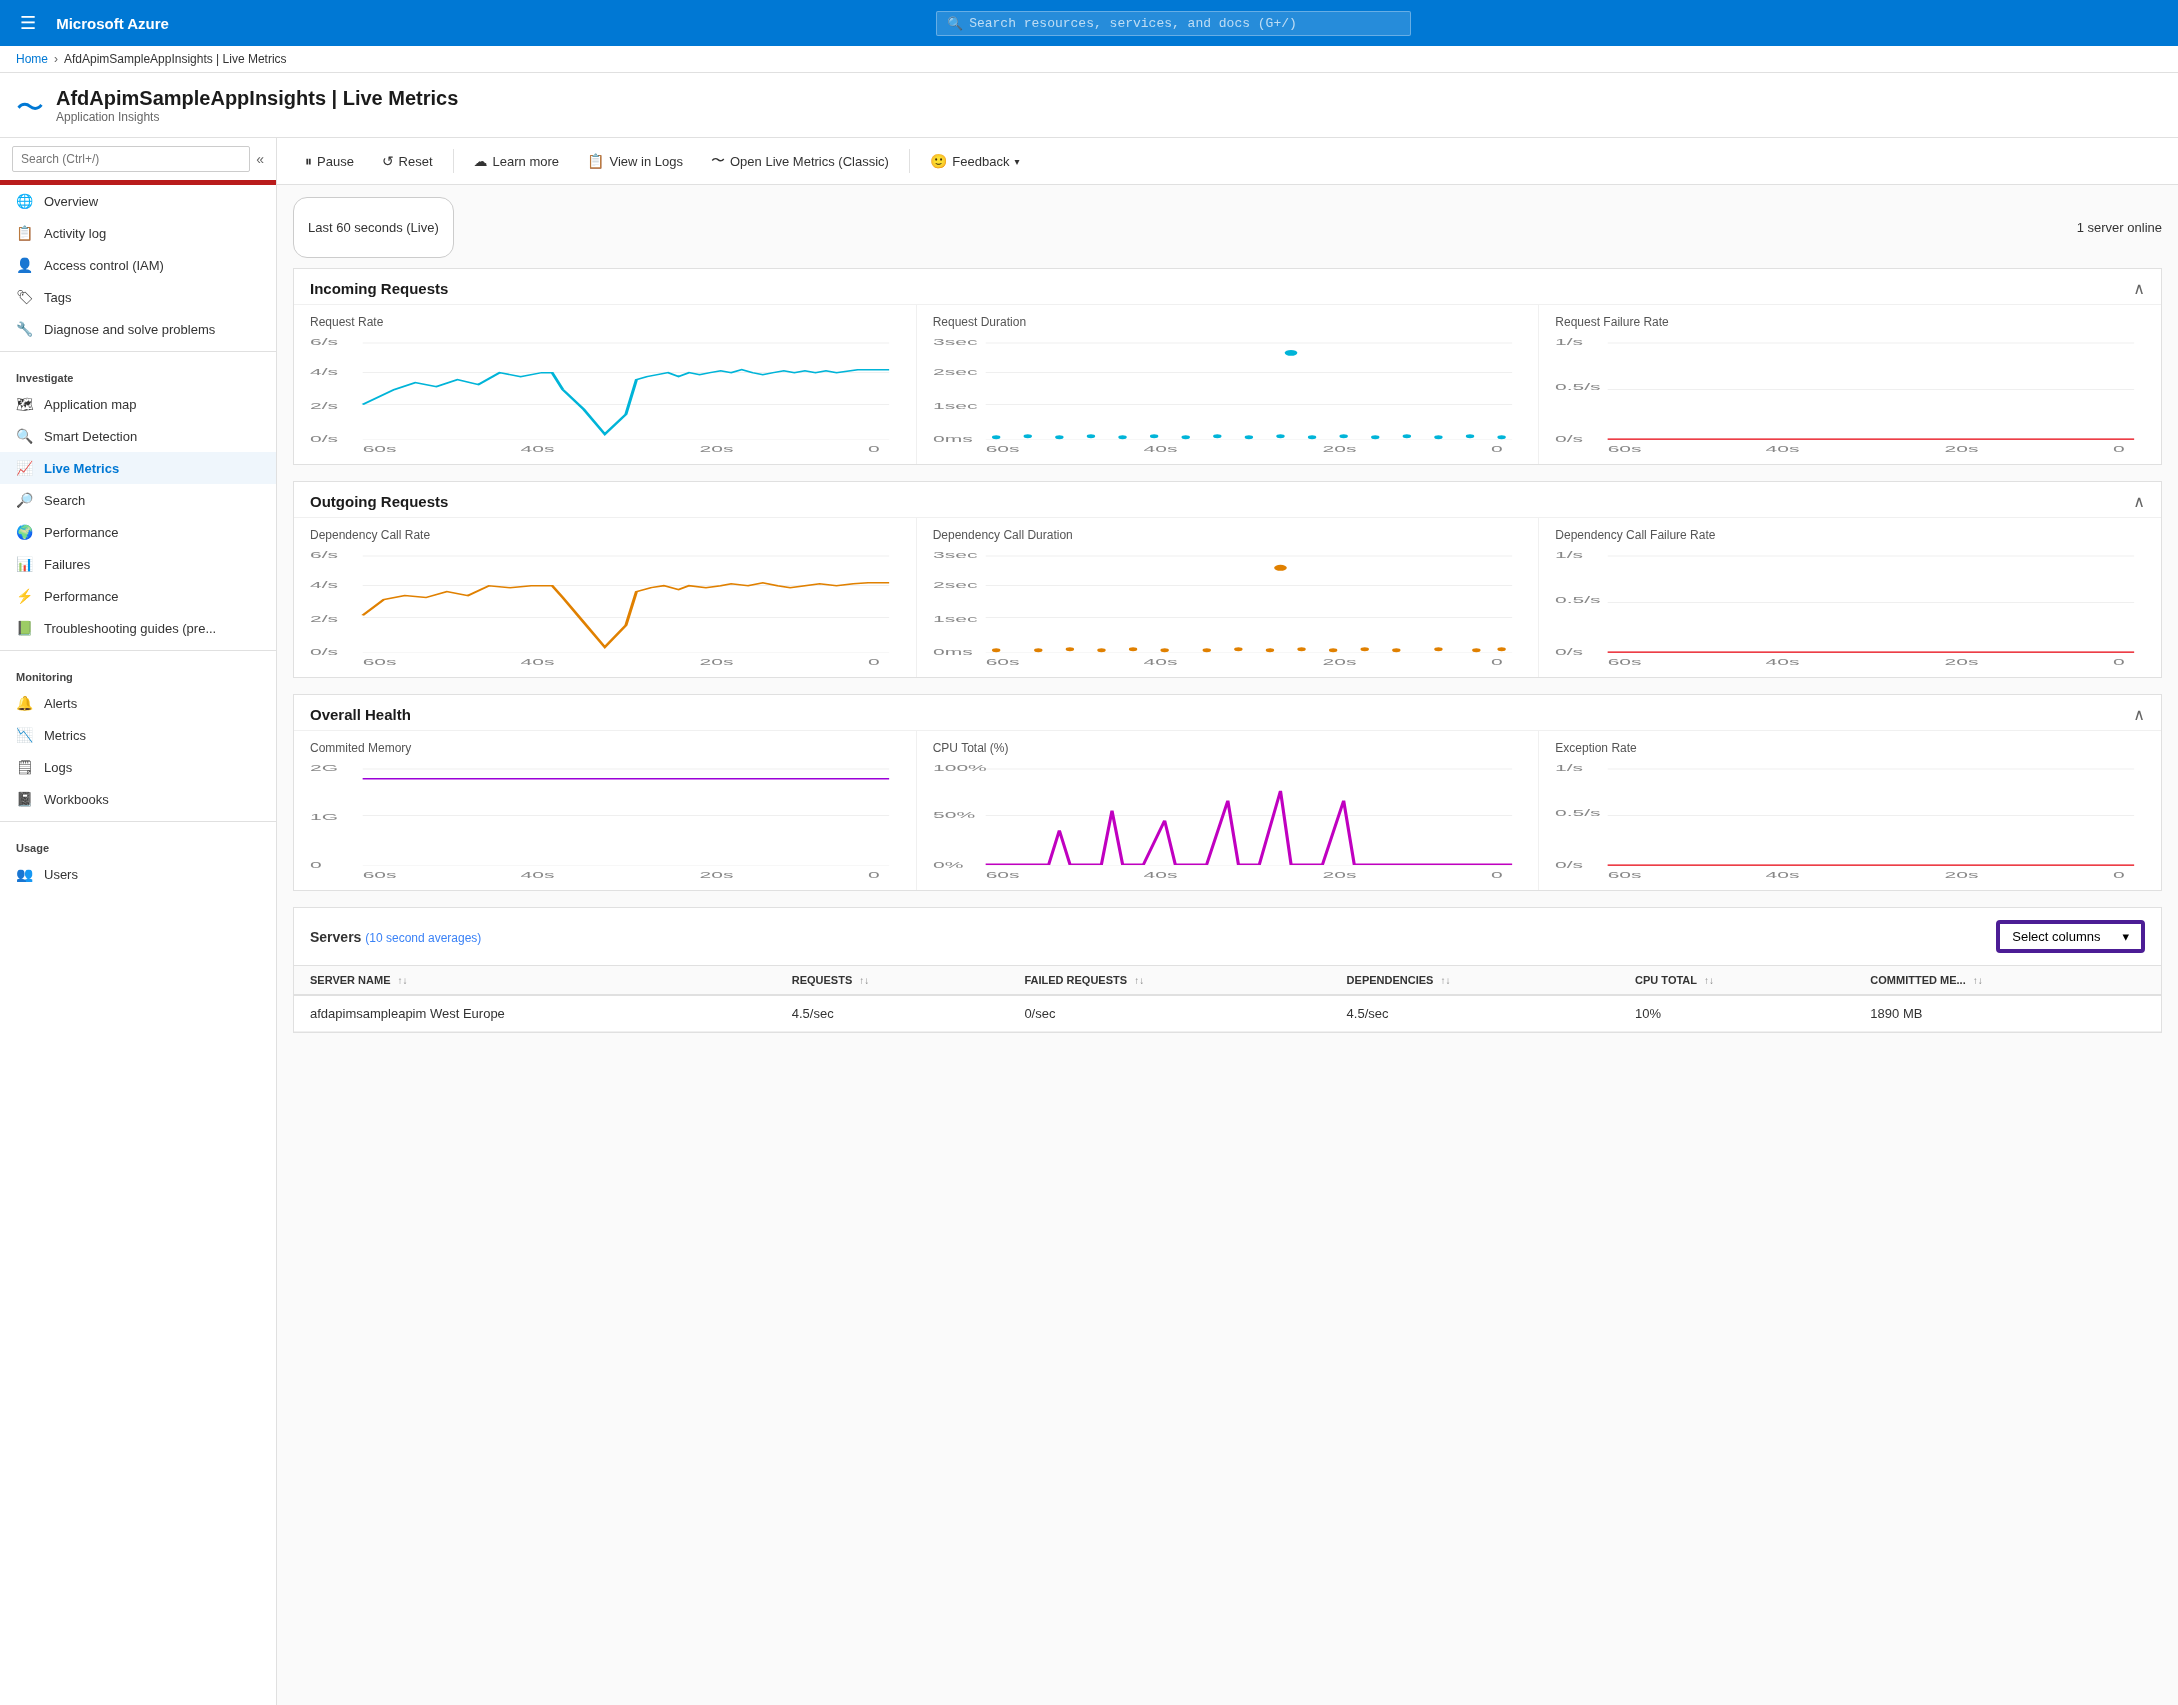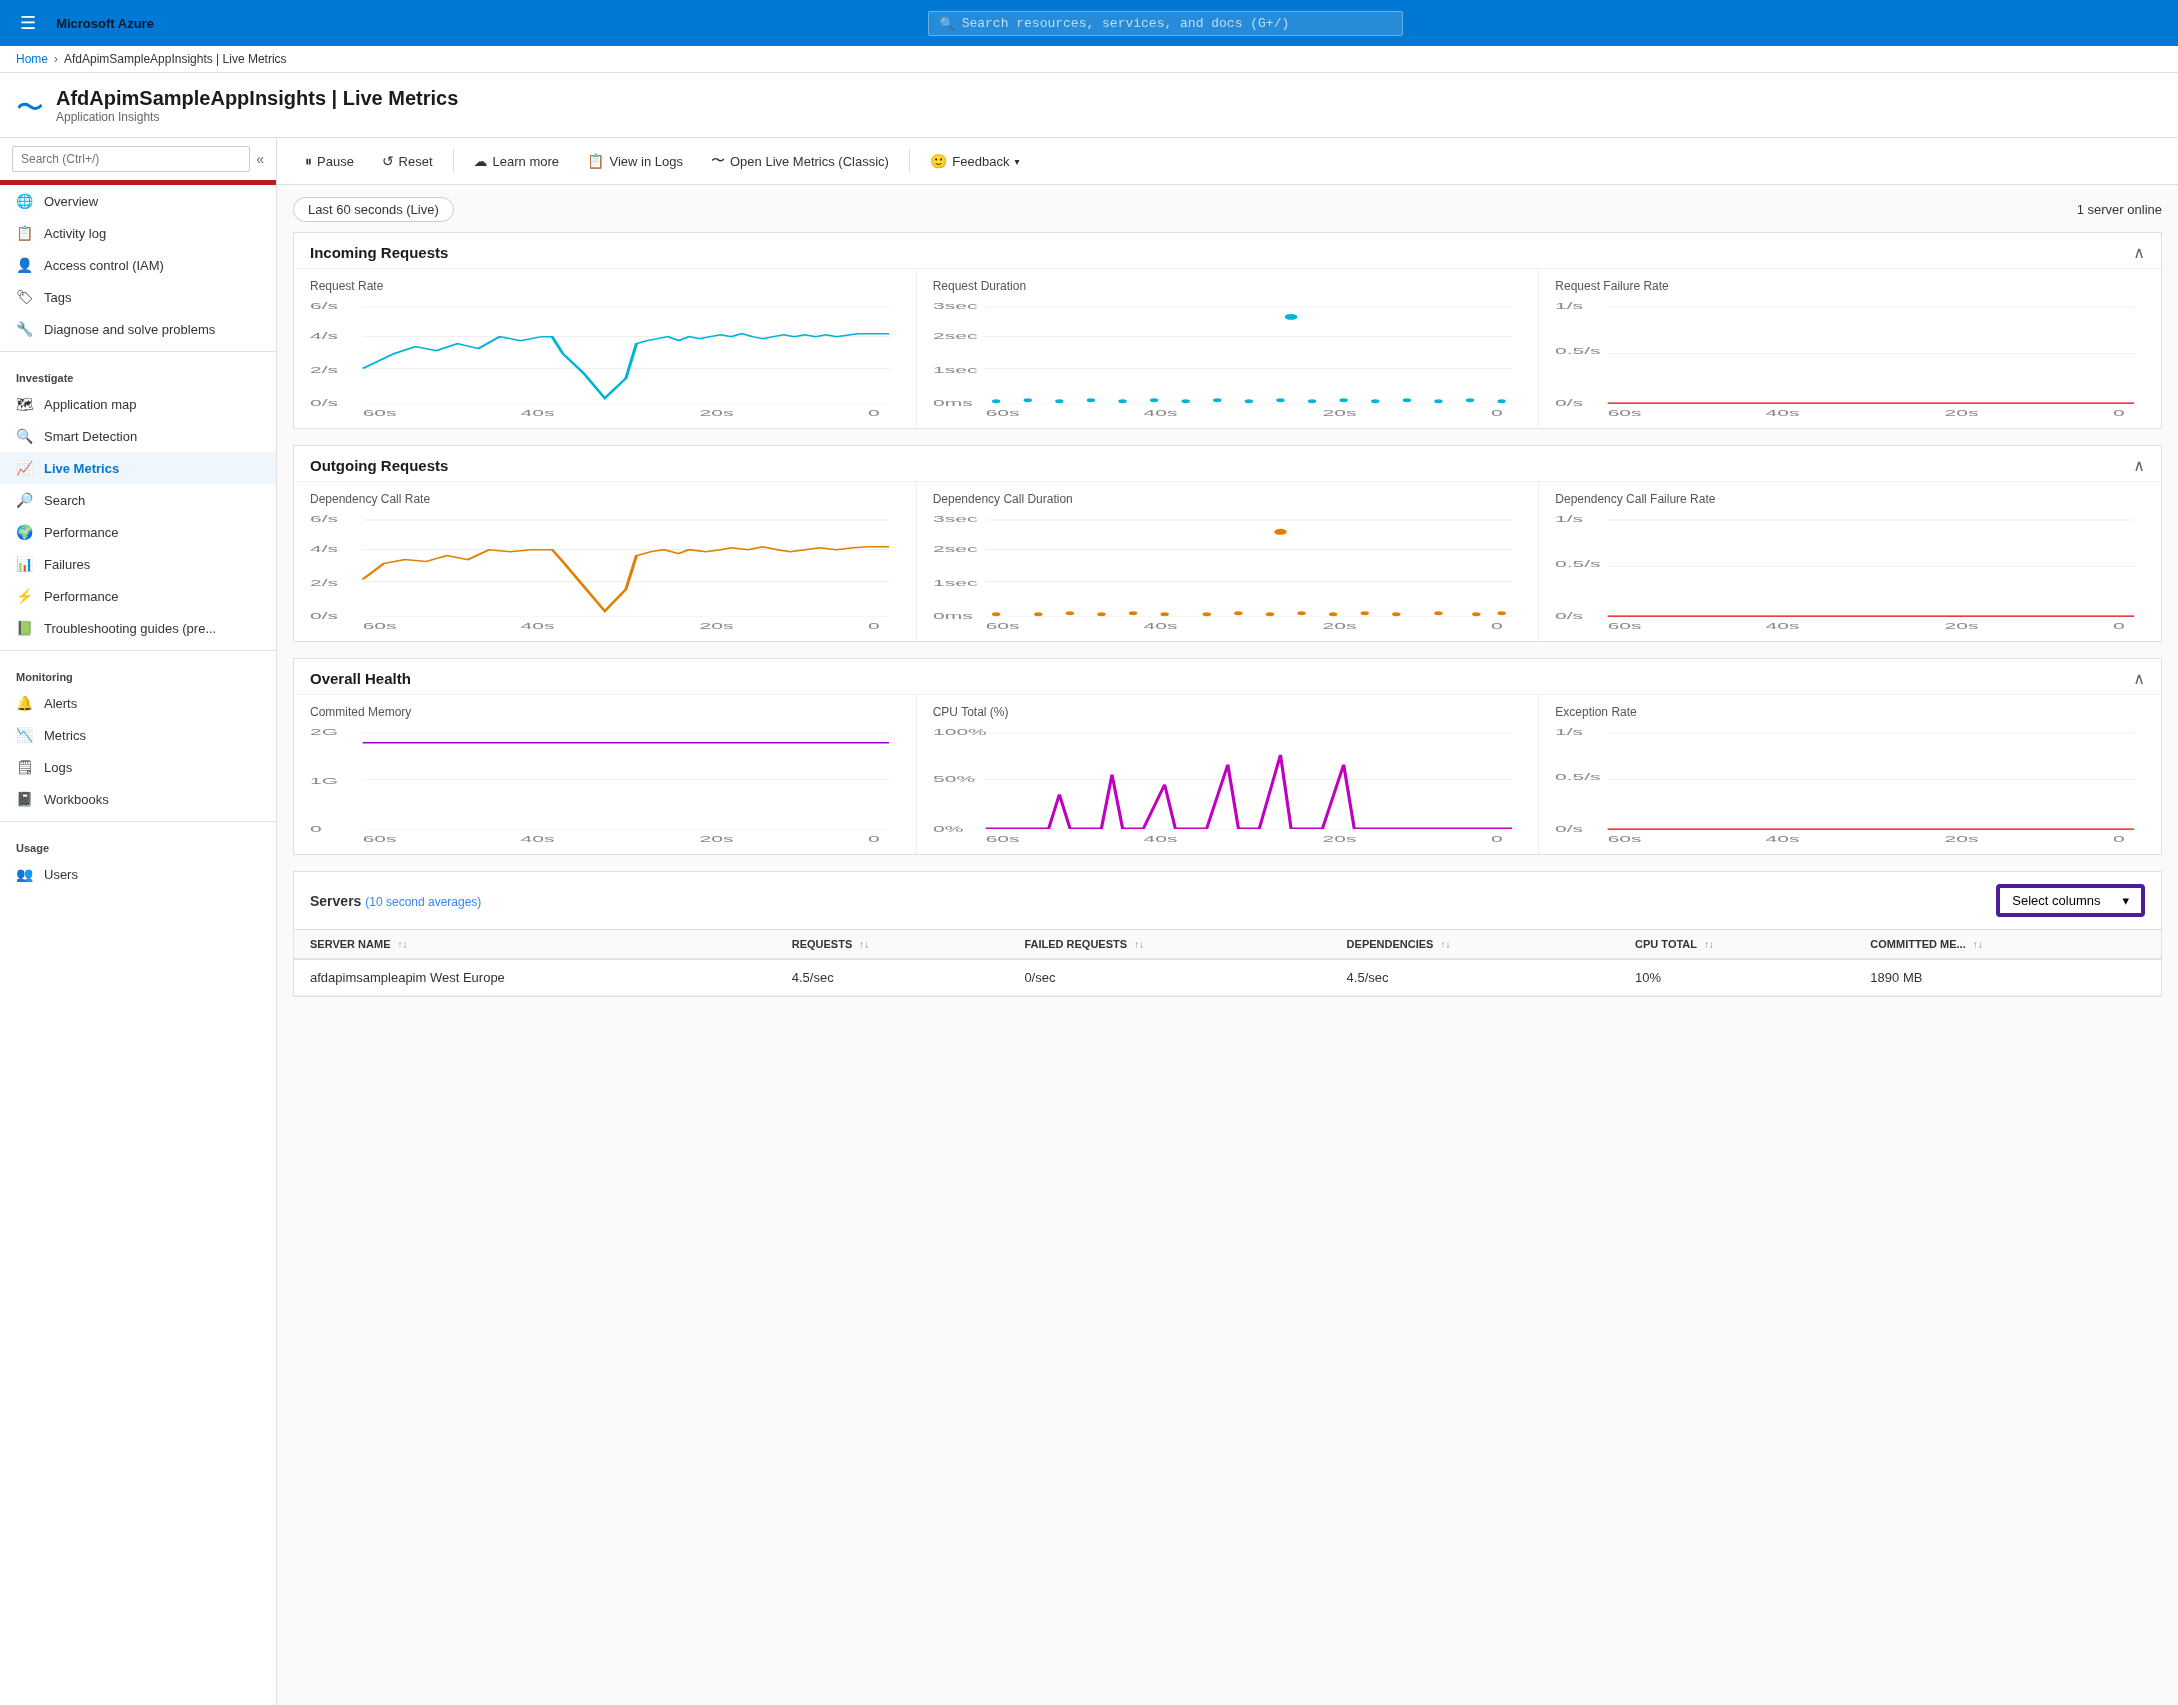--- a/index.html
+++ b/index.html
@@ -8,21 +8,21 @@
     
     .top-nav {
       background: #0078d4;
       display: flex;
       align-items: center;
       height: 46px;
       padding: 0 12px;
       gap: 12px;
     }
     .top-nav .hamburger { color: #fff; font-size: 18px; cursor: pointer; padding: 4px 8px; }
-    .top-nav .azure-logo { color: #0f172a; font-size: 13px; font-weight: 600; white-space: nowrap; }
+    .top-nav .azure-logo { color: #ffffff; font-size: 15px; font-weight: 600; white-space: nowrap; }
     .top-nav .search-bar {
       flex: 1; max-width: 475px; margin: 0 auto;
       background: rgba(255,255,255,0.15);
       border: 1px solid rgba(255,255,255,0.3);
       border-radius: 2px;
       display: flex; align-items: center;
       padding: 4px 10px;
       color: rgba(255,255,255,0.85);
       font-size: 13px;
     }
@@ -108,21 +108,21 @@
 
     
     .metrics-area { flex: 1; padding: 12px 16px; background: #fafafa; }
 
     .metrics-header-row {
       display: flex; align-items: center; justify-content: space-between;
       margin-bottom: 10px;
     }
     .time-badge {
       border: 1px solid #ccc; border-radius: 14px;
-      padding: 4px 14px; font-size: 13px; background: #fff;
+      padding: 22px 14px; font-size: 13px; background: #fff;
       cursor: pointer;
     }
     .server-online { font-size: 13px; color: #333; }
 
     
     .metrics-section { margin-bottom: 16px; background: #fff; border: 1px solid #e0e0e0; }
     .metrics-section-header {
       display: flex; align-items: center; justify-content: space-between;
       padding: 10px 16px 6px;
       border-bottom: 1px solid #f0f0f0;

